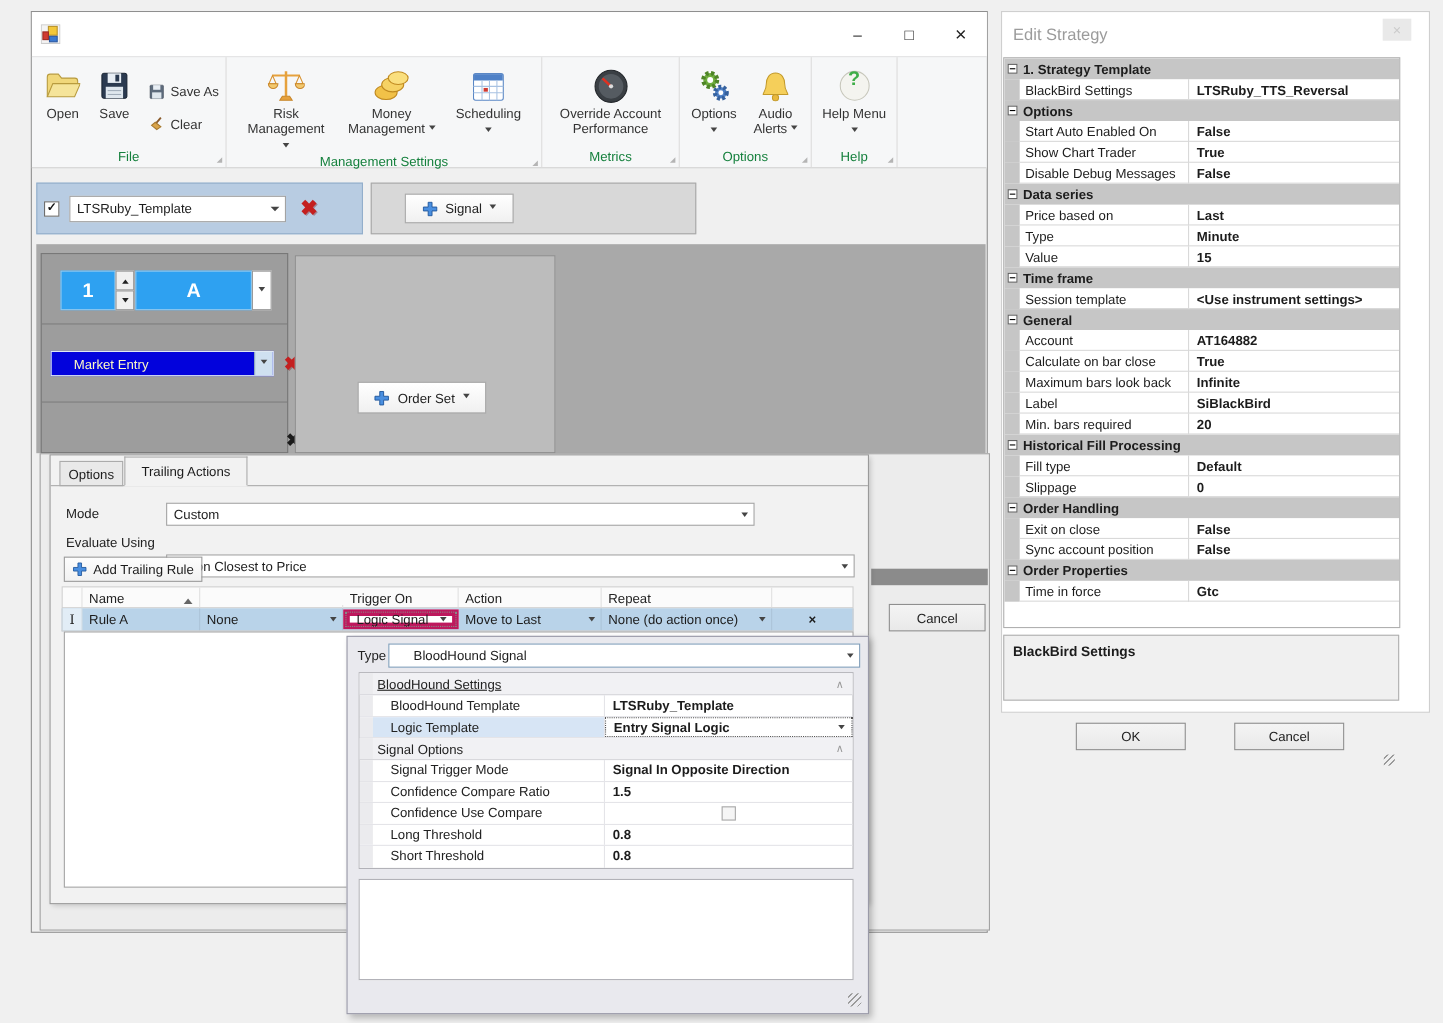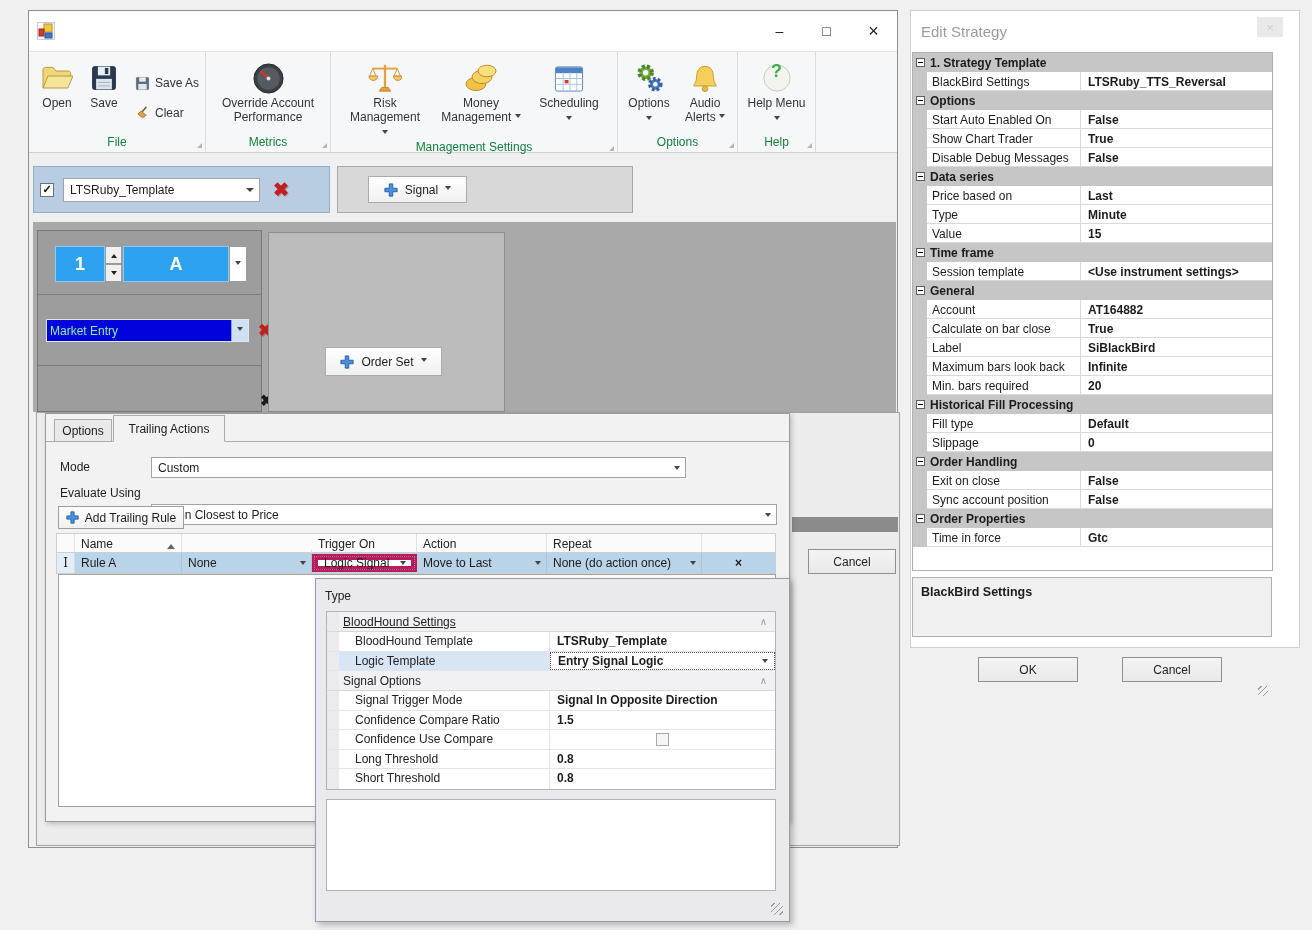--- a/index.html
+++ b/index.html
@@ -42,21 +42,21 @@
   
   .canvas { left:33px; top:222px; width:863px; height:190px; background:#a9a9a9; }
   .left-panel { left:37px; top:230px; width:225px; height:182px; background:#9d9d9d; border:1px solid #787878; }
   .lp-sep { position:absolute; left:0; width:100%; height:0; border-top:1px solid #7e7e7e; }
   .num-cell { background:#2ea1f1; color:#fff; font-weight:bold; font-size:18px; display:flex; align-items:center; justify-content:center; border:1px solid #8fc8ef; }
   .spinner { width:17px; display:flex; flex-direction:column; }
   .spin-btn { flex:1; background:#f0f0f0; border:1px solid #9a9a9a; display:flex; align-items:center; justify-content:center; }
   .tri-up { width:0; height:0; border:3px solid transparent; border-bottom:4px solid #222; margin-bottom:2px; }
   .tri-dn { width:0; height:0; border:3px solid transparent; border-top:4px solid #222; margin-top:2px; }
   .dd-btn { width:18px; background:#fff; border:1px solid #9a9a9a; display:flex; align-items:center; justify-content:center; }
-  .sel { color:#86efac; display:flex; align-items:center; padding-left:3px; position:relative;text-align:right; }
+  .sel { color:#fef9c3; display:flex; align-items:center; padding-left:20px; position:relative;text-align:right; }
   .sel .dd { position:absolute; right:0; top:0; bottom:0; width:17px; background:#cfe0f0; border-left:1px solid #8aa4bc; display:flex; align-items:center; justify-content:center; }
   .mid-panel { left:268px; top:232px; width:237px; height:180px; background:#bcbcbc; border:1px solid #8f8f8f; }
 
   
   .dlgA { left:36px; top:412px; width:864px; height:434px; background:#ececec; border:1px solid #a3a3a3; }
   .dlgA-darkband { left:792px; top:517px; width:106px; height:15px; background:#8b8b8b; }
   .push-btn { background:linear-gradient(#f4f4f4,#e9e9e9); border:1px solid #8f8f8f; display:flex; align-items:center; justify-content:center; color:#222; }
 
   
   .tdialog { left:45px; top:413px; width:745px; height:409px; background:#f2f2f2; border:1px solid #9a9a9a; box-shadow:2px 2px 5px rgba(0,0,0,.2); }
@@ -176,37 +176,20 @@
               <line x1="12" y1="1" x2="6" y2="8" stroke="#8a5a2a" stroke-width="1.8"></line>
               <path d="M3 8.5l5 4 4-2.6-5.4-4.4z" fill="#d9a44a" stroke="#a87a30"></path>
             </svg>
             <span>Clear</span>
           </div>
         </div>
       </div>
       <div class="rgroup-label"><span>File</span><span class="corner-glyph"></span></div>
     </div>
 
-    <div class="rgroup" style="width:125px;">
-      <div class="rgroup-content" style="justify-content:center;">
-        <div class="rbtn-big" style="width:115px;">
-          <span class="ric">
-            <svg width="33" height="33" viewBox="0 0 34 34">
-              <circle cx="17" cy="17" r="15" fill="#3a3f44" stroke="#23272b"></circle>
-              <circle cx="17" cy="17" r="11.5" fill="#555b61"></circle>
-              <line x1="17" y1="17" x2="9" y2="9.5" stroke="#e03020" stroke-width="2.4"></line>
-              <circle cx="17" cy="17" r="2" fill="#dddddd"></circle>
-            </svg>
-          </span>
-          <div class="rbtn-label" style="width:112px;">Override Account Performance</div>
-        </div>
-      </div>
-      <div class="rgroup-label"><span>Metrics</span><span class="corner-glyph"></span></div>
-    </div>
-
     <div class="rgroup" style="width:287px;">
       <div class="rgroup-content">
         <div class="rbtn-big" style="width:96px; margin-left:6px;">
           <span class="ric">
             <svg width="34" height="32" viewBox="0 0 36 34">
               <line x1="18" y1="3" x2="18" y2="27" stroke="#e6a13c" stroke-width="2.4"></line>
               <line x1="5" y1="7" x2="31" y2="7" stroke="#e6a13c" stroke-width="2"></line>
               <path d="M5 7l-3.5 8h7z" fill="none" stroke="#d8922f"></path>
               <path d="M1 15a4.6 4.6 0 0 0 9.2 0z" fill="#f3c96e" stroke="#c8862a"></path>
               <path d="M31 7l-3.5 8h7z" fill="none" stroke="#d8922f"></path>
@@ -240,20 +223,37 @@
               <rect x="11.5" y="16.5" width="4" height="3.5" fill="#d03a30"></rect>
             </svg>
           </span>
           <div class="rbtn-label">Scheduling</div>
           <div class="carline"><span class="car sm"></span></div>
         </div>
       </div>
       <div class="rgroup-label"><span>Management Settings</span><span class="corner-glyph"></span></div>
     </div>
 
+    <div class="rgroup" style="width:125px;">
+      <div class="rgroup-content" style="justify-content:center;">
+        <div class="rbtn-big" style="width:115px;">
+          <span class="ric">
+            <svg width="33" height="33" viewBox="0 0 34 34">
+              <circle cx="17" cy="17" r="15" fill="#3a3f44" stroke="#23272b"></circle>
+              <circle cx="17" cy="17" r="11.5" fill="#555b61"></circle>
+              <line x1="17" y1="17" x2="9" y2="9.5" stroke="#e03020" stroke-width="2.4"></line>
+              <circle cx="17" cy="17" r="2" fill="#dddddd"></circle>
+            </svg>
+          </span>
+          <div class="rbtn-label" style="width:112px;">Override Account Performance</div>
+        </div>
+      </div>
+      <div class="rgroup-label"><span>Metrics</span><span class="corner-glyph"></span></div>
+    </div>
+
     <div class="rgroup" style="width:120px;">
       <div class="rgroup-content">
         <div class="rbtn-big" style="width:54px; margin-left:4px;">
           <span class="ric">
             <svg width="33" height="31" viewBox="0 0 34 32">
               <circle cx="13" cy="10" r="6.5" fill="#6fae3e" stroke="#4e8427" stroke-width="4" stroke-dasharray="3 2.2"></circle>
               <circle cx="13" cy="10" r="2.8" fill="#ffffff"></circle>
               <circle cx="23" cy="22" r="5.5" fill="#4f81c7" stroke="#35619e" stroke-width="4" stroke-dasharray="2.6 2"></circle>
               <circle cx="23" cy="22" r="2.3" fill="#ffffff"></circle>
             </svg>
@@ -443,20 +443,24 @@
       </div>
     <div class="tb-c" style="flex:1; justify-content:center; padding-left:0; font-weight:bold; border-right:none;">
         <span>×</span>
       </div>
   </div>
   <div class="abs rule-list"></div>
 </div>
 
 <div class="abs popup">
   <span class="fld-label abs" style="left:9px; top:10px;">Type</span>
+  <div class="combo abs" style="left:37px; top:6px; width:429px; height:22px; padding-left:22px; border-color:#7f9db9;">
+    <span>BloodHound Signal</span>
+    <span class="car sm"></span>
+  </div>
 
   <div class="abs sg-grid">
     <div class="sg-group">
       <span class="sg-gut"></span>
       <span class="sg-gl" style="padding-left:4px;text-decoration:underline;">BloodHound Settings</span>
       <span class="sg-caret">∧</span>
     </div>
     <div class="sg-row">
       <span class="sg-gut"></span>
       <span class="sg-name">BloodHound Template</span>
@@ -581,30 +585,30 @@
         <span class="es-name">Account</span>
         <span class="es-val">AT164882</span>
       </div>
     <div class="es-row">
         <span class="es-gut"></span>
         <span class="es-name">Calculate on bar close</span>
         <span class="es-val">True</span>
       </div>
     <div class="es-row">
         <span class="es-gut"></span>
+        <span class="es-name">Maximum bars look back</span>
+        <span class="es-val">Infinite</span>
+      </div>
+    <div class="es-row">
+        <span class="es-gut"></span>
         <span class="es-name">Label</span>
         <span class="es-val">SiBlackBird</span>
       </div>
     <div class="es-row">
         <span class="es-gut"></span>
-        <span class="es-name">Maximum bars look back</span>
-        <span class="es-val">Infinite</span>
-      </div>
-    <div class="es-row">
-        <span class="es-gut"></span>
         <span class="es-name">Min. bars required</span>
         <span class="es-val">20</span>
       </div>
 
     <div class="es-sec">
         <span class="es-box"></span>
         <span>Historical Fill Processing</span>
       </div>
     <div class="es-row">
         <span class="es-gut"></span>

